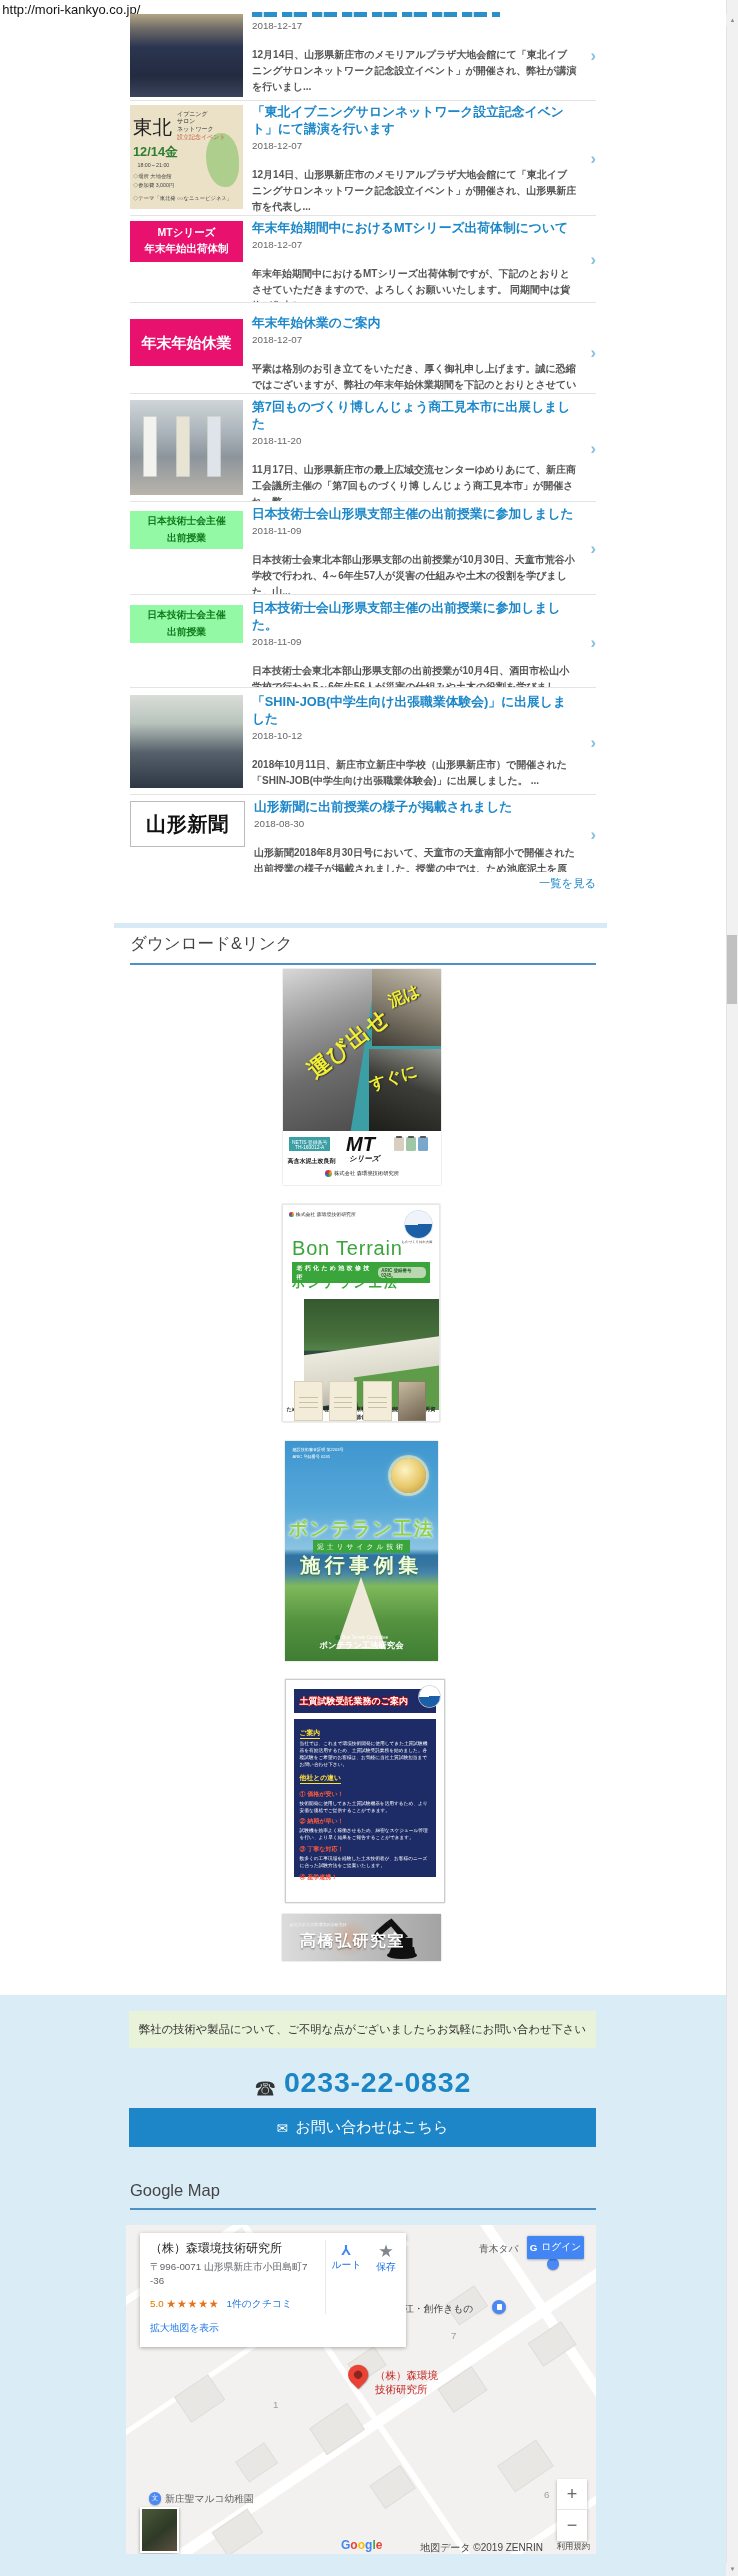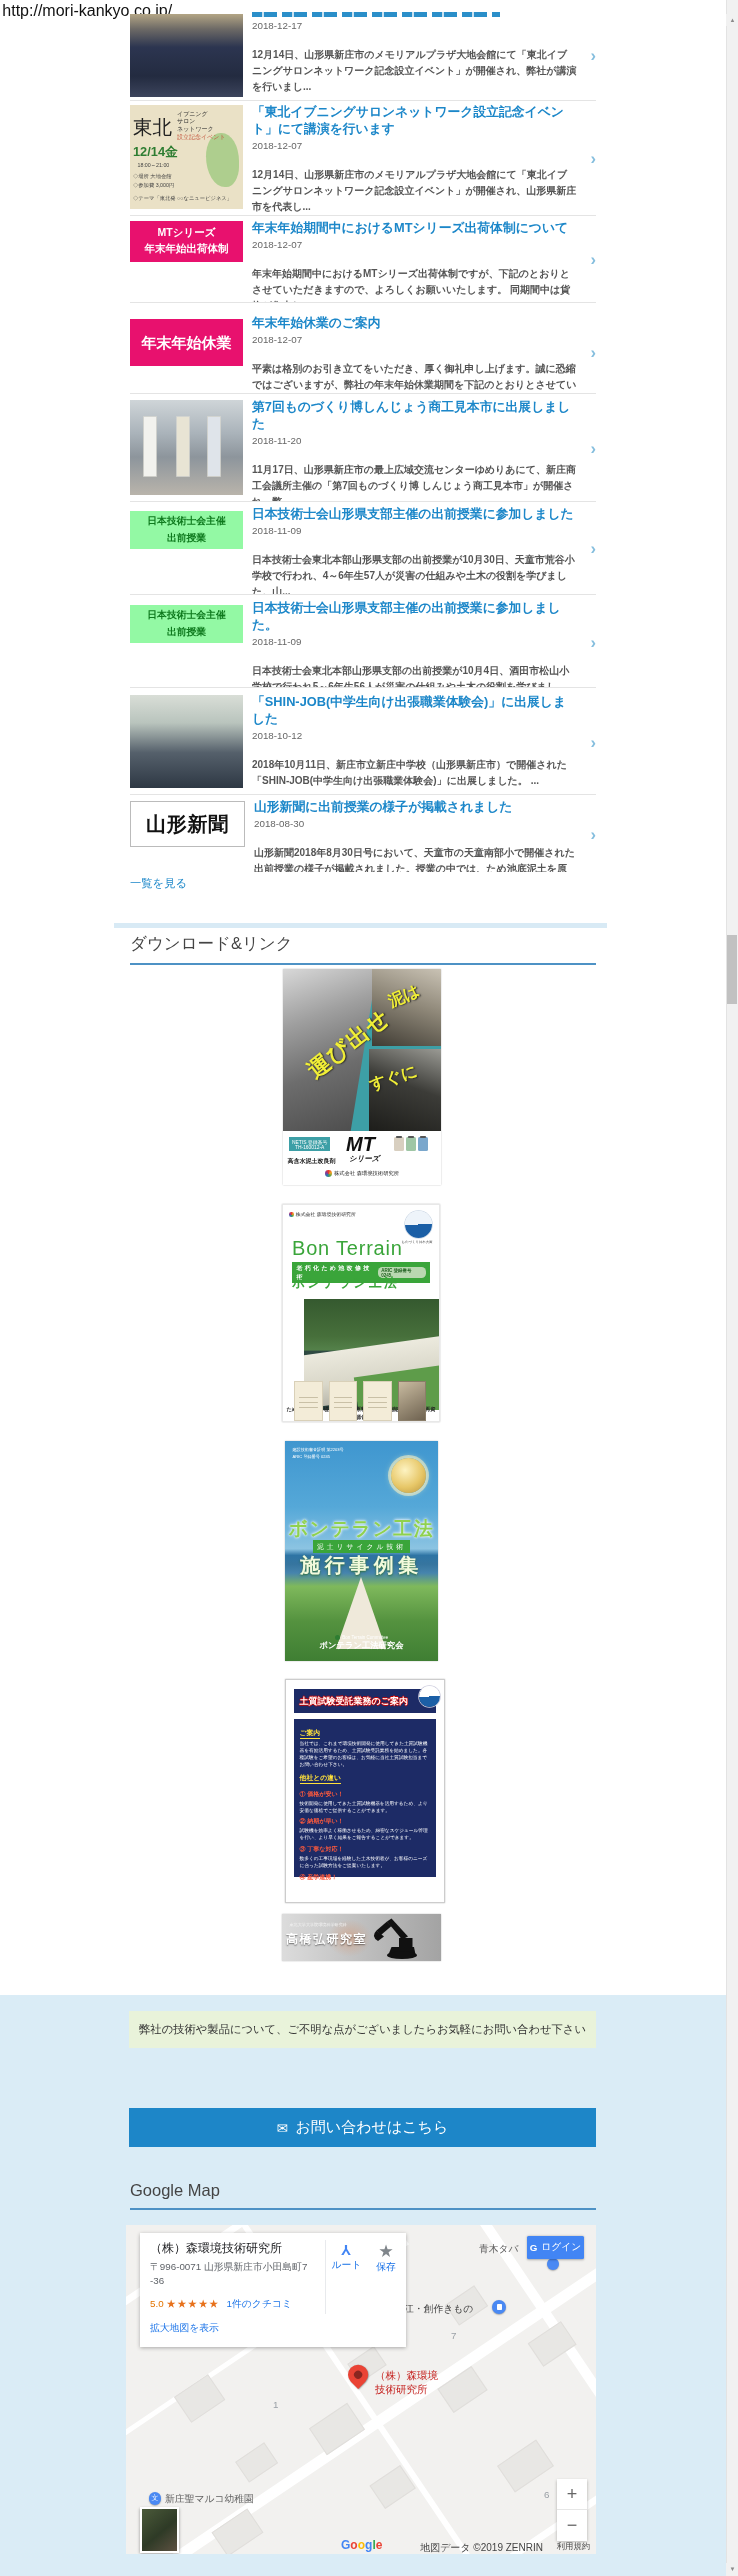--- a/index.html
+++ b/index.html
@@ -1,40 +1,40 @@
 <!DOCTYPE html>
 <html lang="ja" style="font-size:12px"><head>
 <meta charset="utf-8">
 <style>
   html,body{margin:0;padding:0;background:#fff;}
   #page{position:relative;width:738px;height:2576px;background:#fff;overflow:hidden;
         font-family:"Liberation Sans",sans-serif;color:#333;}
   .abs{position:absolute;}
   
-  .url{left:2.3px;top:2.3px;font-size:16px;color:#111;}
+  .url{left:2.3px;top:2.3px;font-size:13px;color:#111;}
   
   .itm{left:130px;width:466px;border-bottom:0.8px solid #e4e4e4;display:flex;gap:9px;overflow:hidden;}
   .itm:last-of-type{border-bottom:none;}
   .thumb{width:113px;flex:0 0 113px;position:relative;overflow:hidden;}
   .tcol{flex:1;position:relative;padding-right:19.5px;}
   .ttl{color:#1c87c9;font-weight:bold;font-size:12.8px;line-height:1.35;cursor:pointer;}
   .dt{color:#666;font-size:9.8px;margin-top:2.3px;}
   .exc{color:#555;font-size:10px;line-height:1.62;margin-top:16px;font-weight:bold;}
   .chev{position:absolute;right:0;top:50%;margin-top:-10.5px;color:#85bede;font-size:16.5px;font-weight:bold;}
   .clip-title{height:5.3px;width:248px;background:repeating-linear-gradient(90deg,#2b8fc9 0 9.8px,rgba(43,143,201,.25) 9.8px 12px,#2b8fc9 12px 25.5px,transparent 25.5px 30px);}
   .ph{background:linear-gradient(180deg,#b3a585 0%,#6d6a66 18%,#2c3550 40%,#232b40 75%,#3c445c 100%);}
   .ph-booth{background:linear-gradient(180deg,#cfd5d8 0%,#aab3ba 35%,#8d959c 60%,#b9b4ab 100%);}
   .ph-gym{background:linear-gradient(180deg,#d9ded7 0%,#b9c4bd 30%,#55606b 62%,#2e3844 100%);}
   .banner-strip{position:absolute;top:18%;bottom:20%;width:12px;background:#f2f2ee;box-shadow:0 0 0 0.8px #d8d8d2;}
   .badge-pink{background:#e8116e;color:#fff;font-weight:bold;text-align:center;}
   .badge-green{background:#93f9a4;color:#0f7a1e;font-weight:bold;text-align:center;}
   .news-logo{background:#fff;border:0.8px solid #bbb;display:flex;align-items:center;justify-content:center;
              font-family:"DejaVu Serif",serif;font-weight:bold;font-size:20px;color:#111;letter-spacing:0.8px;}
   .poster{background:#eae1c6;position:relative;font-color:#222;}
-  .more{left:130px;width:466px;top:876px;text-align:left;font-size:11.3px;color:#1c87c9;cursor:pointer;}
+  .more{left:130px;width:466px;top:876px;text-align:right;font-size:11.3px;color:#1c87c9;cursor:pointer;}
   .band{left:114px;top:923px;width:493px;height:4.5px;background:#d8eaf5;}
   .sec-h{left:130px;width:466px;font-size:16.5px;color:#444;padding-bottom:7.5px;border-bottom:2.3px solid #4e92c5;}
   
   .card-img{box-shadow:0 0 1.5px rgba(0,0,0,.25);cursor:pointer;overflow:hidden;background:#fff;}
   .mt-left{position:absolute;left:0;top:0;width:94px;height:162px;background:linear-gradient(160deg,#d8d8d8 0%,#9f9f9f 30%,#6d6d6d 60%,#4a4a4a 100%);clip-path:polygon(0 0,100% 0,72% 100%,0 100%);}
   .mt-rt{position:absolute;right:0;top:0;width:69px;height:77px;background:linear-gradient(200deg,#c9c2b4 0%,#8e8778 45%,#3f3b33 100%);}
   .mt-rb{position:absolute;right:0;top:80px;width:72px;height:82px;background:linear-gradient(20deg,#1d1d1a 0%,#3c3c38 55%,#9a9a94 100%);}
   .ytxt{position:absolute;color:#f0ee37;font-weight:bold;text-shadow:0.8px 0.8px 1.5px #222;}
   .mt-bags{display:flex;gap:2.3px;}
   .bag{width:9.8px;height:14.3px;border-radius:1.5px;position:relative;}
@@ -322,25 +322,28 @@
     <div class="abs" style="left:45px;top:4.5px;width:45px;height:38px;background:radial-gradient(ellipse at center,#d98c5f 0%,rgba(217,140,95,0) 70%);opacity:.45;"></div>
     <svg class="abs" style="right:3px;top:3px;" width="69" height="42" viewBox="0 0 92 56">
       <polygon points="30,40 60,40 62,50 26,50" fill="#111"></polygon>
       <rect x="40" y="28" width="18" height="12" fill="#111"></rect>
       <polygon points="44,30 24,6 30,2 52,26" fill="#111"></polygon>
       <polygon points="24,6 10,18 16,24 30,12" fill="#111"></polygon>
       <path d="M10 18 q-8 8 2 14 l8 -6 z" fill="#111"></path>
       <ellipse cx="44" cy="51" rx="20" ry="5" fill="#111"></ellipse>
     </svg>
     <div class="abs" style="left:7.5px;top:7.5px;font-size:4.1px;color:#f4f4f4;">東北大学大学院環境科学研究科</div>
-    <div class="abs" style="left:4px;top:16.5px;font-size:12px;font-weight:bold;color:#fff;letter-spacing:1.5px;text-shadow:0 0.8px 1.5px rgba(0,0,0,.5);">高橋弘研究室</div>
+    <div class="abs" style="left:18px;top:16.5px;font-size:16px;font-weight:bold;color:#fff;letter-spacing:1.5px;text-shadow:0 0.8px 1.5px rgba(0,0,0,.5);">高橋弘研究室</div>
   </div>
 
   <div class="abs bluezone"></div>
   <div class="abs notice">弊社の技術や製品について、ご不明な点がございましたらお気軽にお問い合わせ下さい</div>
+  <div class="abs phone-row">
+    <span style="font-size:22.5px;color:#333;vertical-align:middle;margin-right:7.5px;">☎</span><span class="phone-num">0233-22-0832</span>
+  </div>
   <div class="abs cbtn">
     <span style="font-size:13.5px;">✉</span>
     <span>お問い合わせはこちら</span>
   </div>
 
   <div class="abs sec-h" style="top:2181px;">Google Map</div>
 
   <div class="abs map">
 
     <div class="road" style="left:-60px;top:113px;width:676px;height:6.8px;transform:rotate(-34deg);transform-origin:left;"></div>

